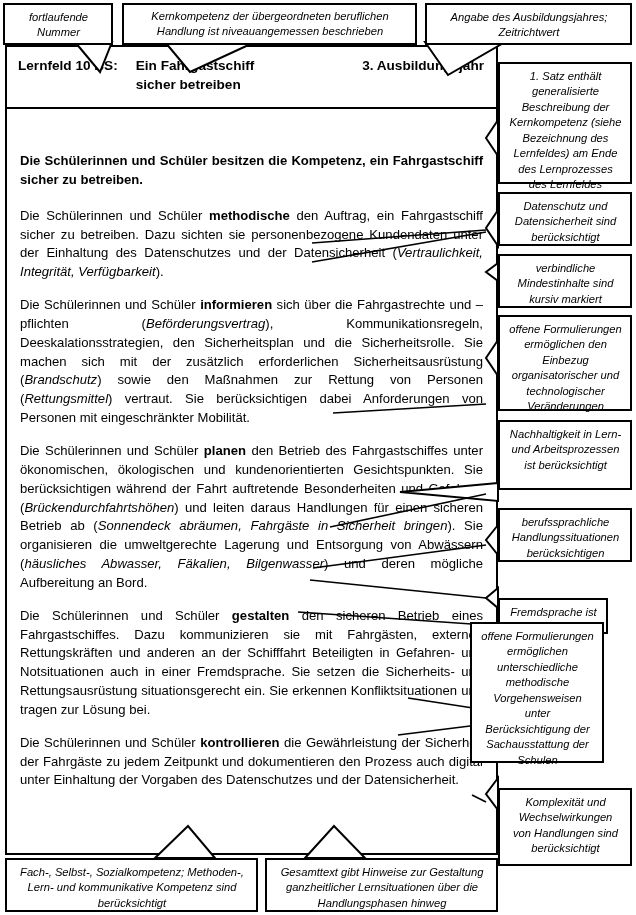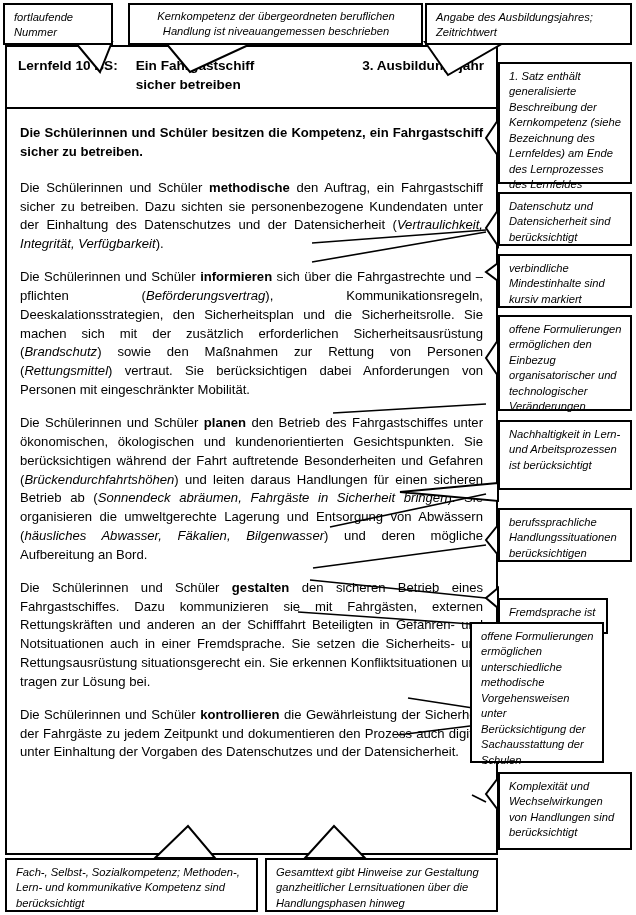--- a/index.html
+++ b/index.html
@@ -20,20 +20,21 @@
   .callout {
     position: absolute;
     border: 2px solid #000;
     background: #ffffff;
     box-sizing: border-box;
     font-style: italic;
     font-size: 11.2px;
     line-height: 1.38;
     padding: 5px 8px 5px 9px;
     z-index: 6;
+    text-align: center;
   }
 
   
   .lf-box {
     position: absolute;
     left: 5px;
     top: 45px;
     width: 493px;
     height: 810px;
     border: 2px solid #000;
@@ -65,20 +66,21 @@
     text-align: right;
     white-space: nowrap;
   }
   .lf-header .hdr-title-line2 { display: block; }
 
   .lf-body {
     padding: 15px 13px 0 13px;
     font-size: 13.1px;
     line-height: 1.44;
     text-align: justify;
+    margin-top: 28px;
   }
   .lf-body p {
     margin: 0 0 14px 0;
   }
   .lf-body p.lead {
     font-weight: bold;
     margin-bottom: 17px;
   }
   .lf-body b { font-weight: bold; }
   .lf-body i { font-style: italic; }
@@ -142,21 +144,21 @@
     <line x1="486" y1="710" x2="408" y2="698"></line>
     <line x1="486" y1="724" x2="398" y2="735"></line>
     <line x1="486" y1="802" x2="472" y2="795"></line>
   </g>
 </svg>
 
 <div class="callout" style="left:3px; top:3px; width:110px; height:42px;">
   <span>fortlaufende Nummer</span>
 </div>
 
-<div class="callout" style="left:128px; top:3px; width:295px; height:42px; text-align:center; padding-top:4px;">
+<div class="callout" style="left:122px; top:3px; width:295px; height:42px; text-align:center; padding-top:4px;">
   <span>Kernkompetenz der übergeordneten beruflichen Handlung ist niveauangemessen beschrieben</span>
 </div>
 
 <div class="callout" style="left:425px; top:3px; width:207px; height:42px;">
   <span>Angabe des Ausbildungsjahres; Zeitrichtwert</span>
 </div>
 
 <div class="lf-box">
 
   <div class="lf-header">
@@ -229,21 +231,21 @@
 </div>
 
 <div class="callout" style="left:498px; top:598px; width:110px; height:36px;">
   <span>Fremdsprache ist berücksichtigt</span>
 </div>
 
 <div class="callout" style="left:470px; top:622px; width:134px; height:141px;">
   <span>offene Formulierungen ermöglichen unterschiedliche methodische Vorgehensweisen unter Berücksichtigung der Sachausstattung der Schulen</span>
 </div>
 
-<div class="callout" style="left:498px; top:772px; width:134px; height:78px;">
+<div class="callout" style="left:498px; top:788px; width:134px; height:78px;">
   <span>Komplexität und Wechselwirkungen von Handlungen sind berücksichtigt</span>
 </div>
 
 <div class="callout" style="left:5px; top:858px; width:253px; height:54px;">
   <span>Fach-, Selbst-, Sozialkompetenz; Methoden-, Lern- und kommunikative Kompetenz sind berücksichtigt</span>
 </div>
 
 <div class="callout" style="left:265px; top:858px; width:233px; height:54px;">
   <span>Gesamttext gibt Hinweise zur Gestaltung ganzheitlicher Lernsituationen über die Handlungsphasen hinweg</span>
 </div>

